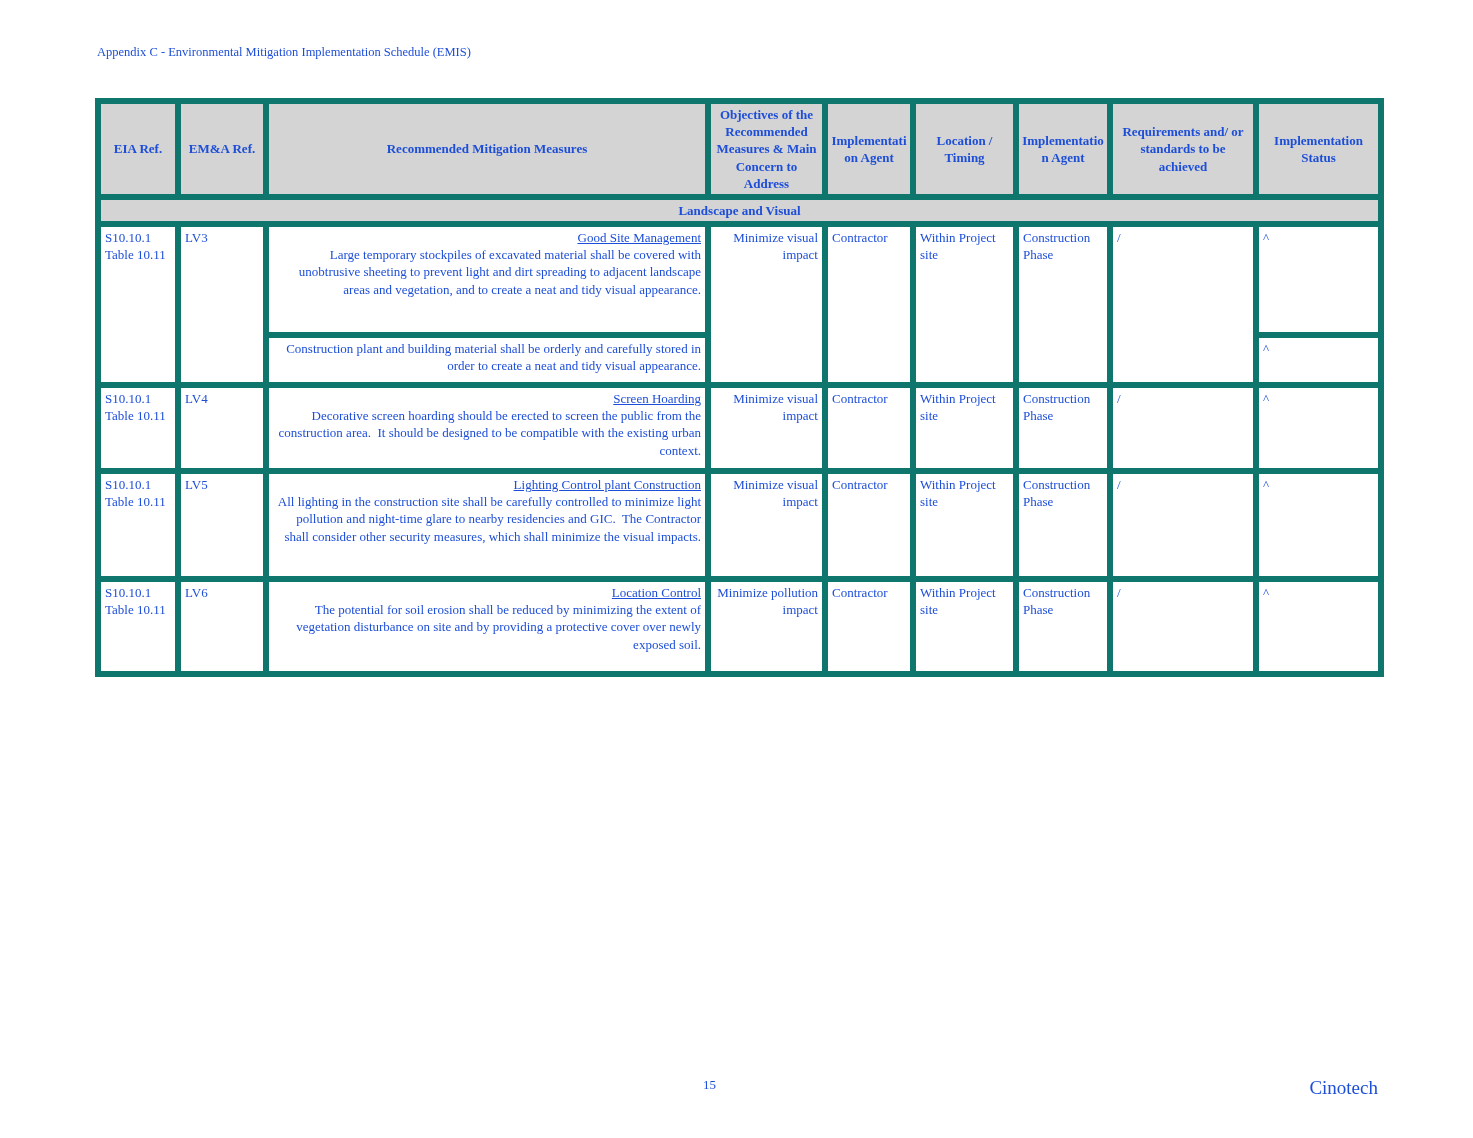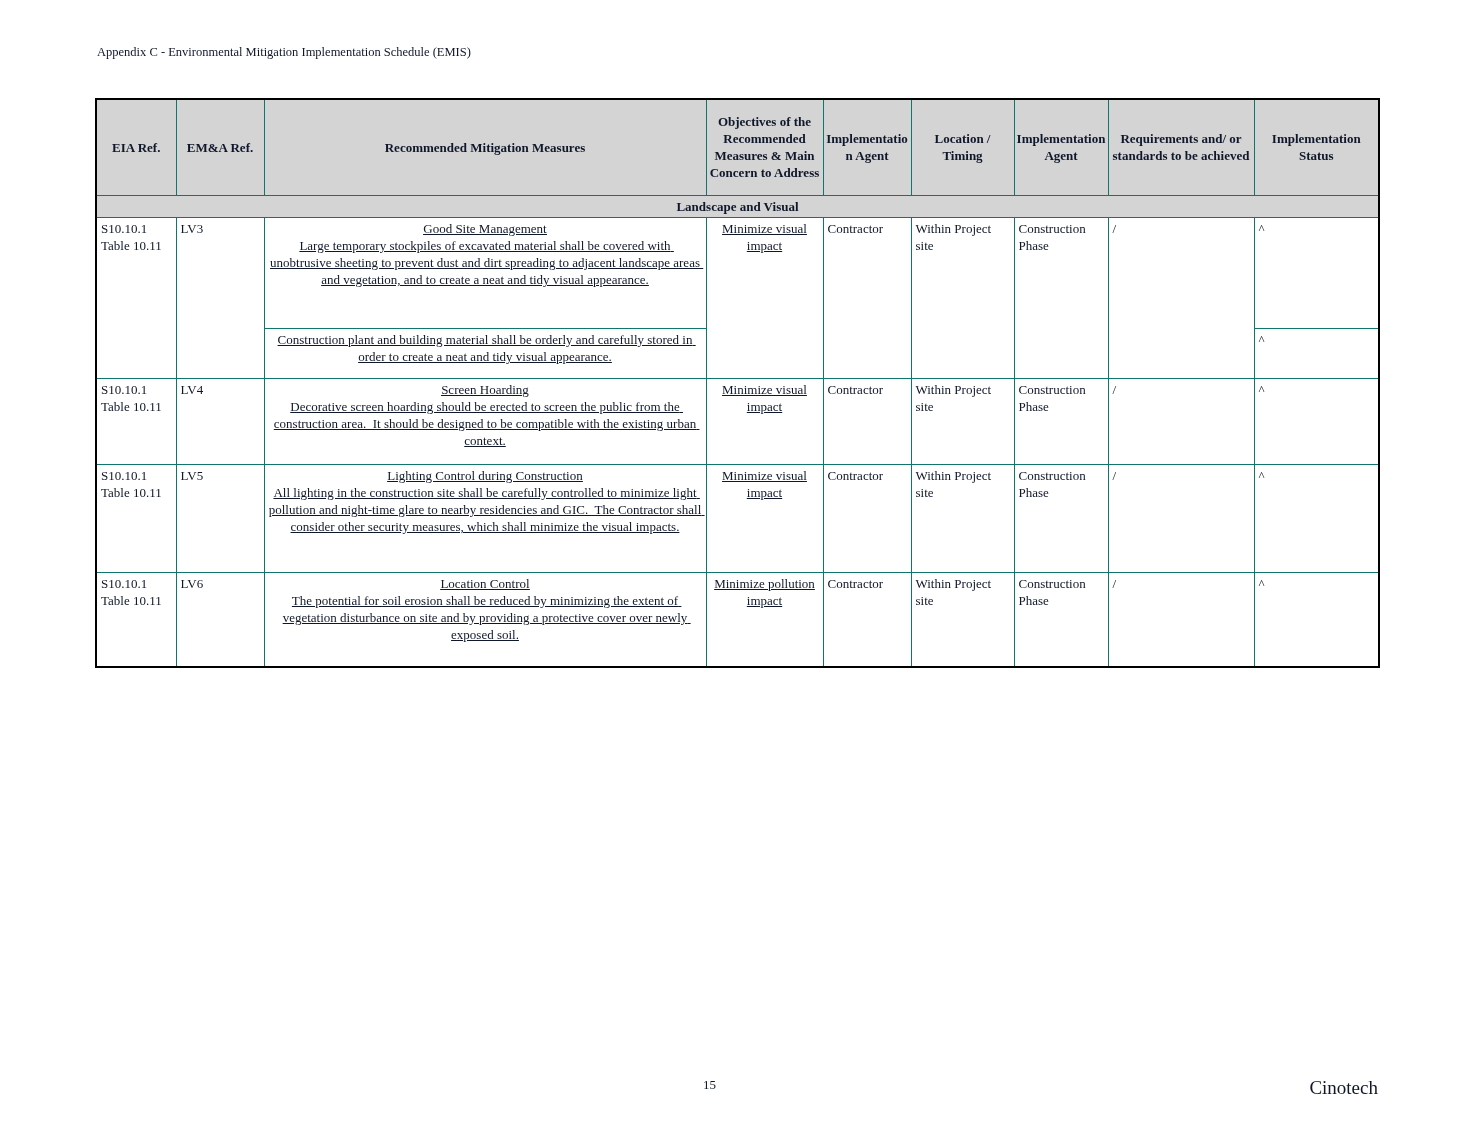--- a/index.html
+++ b/index.html
@@ -3,42 +3,42 @@
 <meta charset="utf-8">
 <style>
   * { margin: 0; padding: 0; box-sizing: border-box; }
   html, body { background: #ffffff; }
   .page {
     position: relative;
     width: 1473px;
     height: 1138px;
     background: #ffffff;
     font-family: "Liberation Serif", serif;
-    color: #0f172a;
+    color: #1d4ed8;
     overflow: hidden;
   }
   .doc-title {
     position: absolute;
     left: 97px;
     top: 45px;
     font-size: 12.5px;
   }
   table.emis {
     position: absolute;
     left: 95px;
     top: 98px;
     width: 1283px;
     border-collapse: collapse;
     border: 2px solid #000;
     table-layout: fixed;
     font-size: 13px;
     line-height: 1.32;
   }
   table.emis th, table.emis td {
-    border: 1px solid #0f766e;
+    border: 6px solid #0f766e;
     vertical-align: top;
     padding: 2px 4px;
   }
   table.emis thead th {
     background: #d4d4d4;
     font-weight: bold;
     text-align: center;
     vertical-align: middle;
     overflow-wrap: break-word;
     word-break: break-word;
@@ -46,21 +46,21 @@
   }
   tr.h-header { height: 96px; }
   tr.h-section { height: 18px; }
   td.section-cell {
     background: #d4d4d4;
     font-weight: bold;
     text-align: center;
     padding: 1px 3px;
   }
   td.c-center { text-align: left; }
-  td.c-left { text-align: center; text-decoration: underline; }
+  td.c-left { text-align: right; }
   .pre { white-space: pre-line; }
   .measure-title { text-decoration: underline; }
   .measure-body { white-space: pre-wrap; }
   tr.r0  { height: 111px; }
   tr.r0b { height: 50px; }
   tr.r1  { height: 86px; }
   tr.r2  { height: 108px; }
   tr.r3  { height: 95px; }
   .footer-page {
     position: absolute;
@@ -115,21 +115,21 @@
       <tr class="h-section">
         <td class="section-cell" colspan="9">Landscape and Visual</td>
       </tr>
 
       <tr class="r0">
         <td class="c-center pre" rowspan="2">S10.10.1
 Table 10.11</td>
         <td class="c-center" rowspan="2">LV3</td>
         <td class="c-left">
           <div class="measure-title">Good Site Management</div>
-          <div class="measure-body">Large temporary stockpiles of excavated material shall be covered with unobtrusive sheeting to prevent dust and dirt spreading to adjacent landscape areas and vegetation, and to create a neat and tidy visual appearance.</div>
+          <div class="measure-body">Large temporary stockpiles of excavated material shall be covered with unobtrusive sheeting to prevent light and dirt spreading to adjacent landscape areas and vegetation, and to create a neat and tidy visual appearance.</div>
         </td>
         <td class="c-left" rowspan="2">Minimize visual impact</td>
         <td class="c-center" rowspan="2">Contractor</td>
         <td class="c-center" rowspan="2">Within Project site</td>
         <td class="c-center" rowspan="2">Construction Phase</td>
         <td class="c-center" rowspan="2">/</td>
         <td class="c-center">^</td>
       </tr>
       <tr class="r0b">
         <td class="c-left">
@@ -152,21 +152,21 @@
         <td class="c-center">Construction Phase</td>
         <td class="c-center">/</td>
         <td class="c-center">^</td>
       </tr>
 
       <tr class="r2">
         <td class="c-center pre">S10.10.1
 Table 10.11</td>
         <td class="c-center">LV5</td>
         <td class="c-left">
-          <div class="measure-title">Lighting Control during Construction</div>
+          <div class="measure-title">Lighting Control plant Construction</div>
           <div class="measure-body">All lighting in the construction site shall be carefully controlled to minimize light pollution and night-time glare to nearby residencies and GIC.  The Contractor shall consider other security measures, which shall minimize the visual impacts.</div>
         </td>
         <td class="c-left">Minimize visual impact</td>
         <td class="c-center">Contractor</td>
         <td class="c-center">Within Project site</td>
         <td class="c-center">Construction Phase</td>
         <td class="c-center">/</td>
         <td class="c-center">^</td>
       </tr>
 

